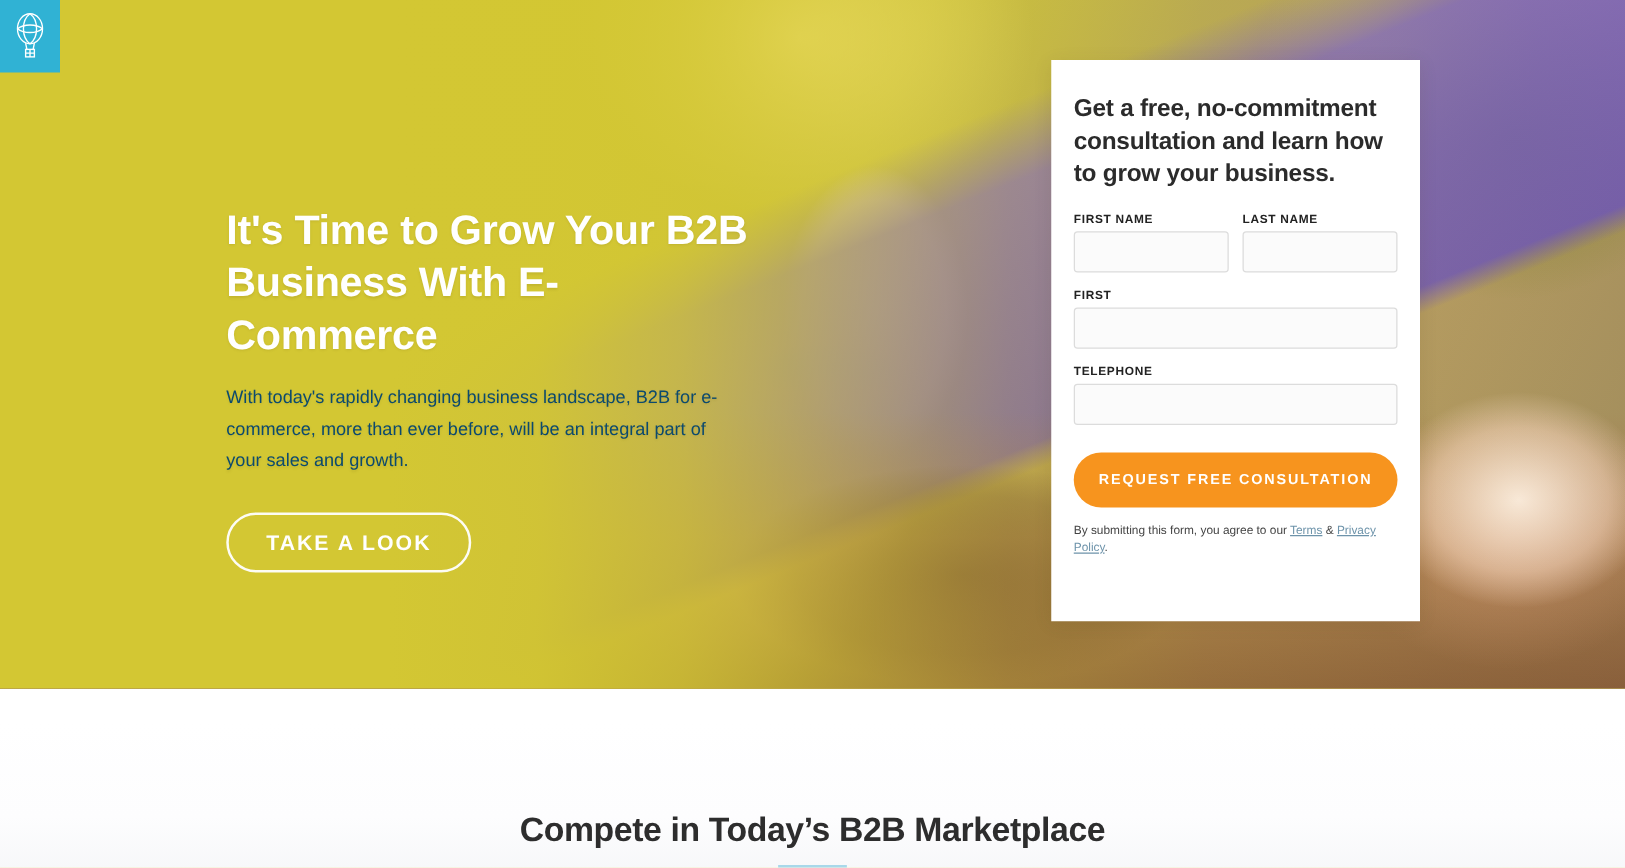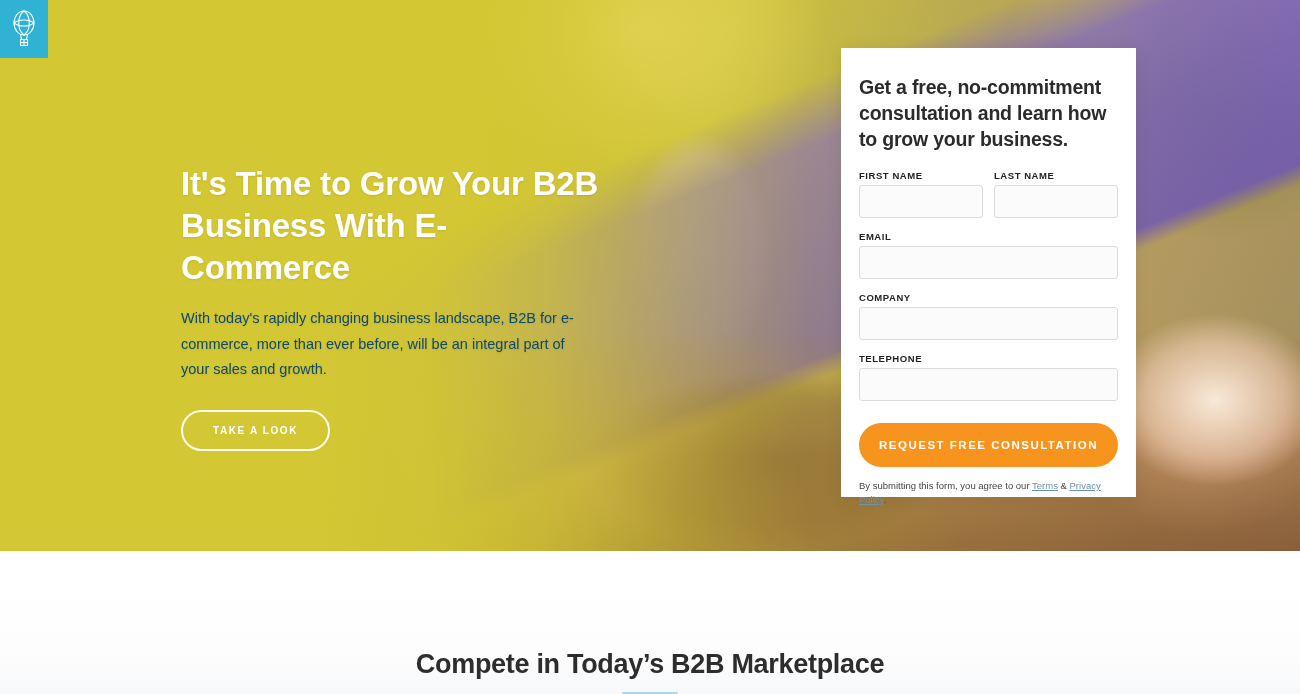--- a/index.html
+++ b/index.html
@@ -116,21 +116,21 @@
     max-width: 412px;
     text-shadow: 0 1px 2px rgba(120,105,20,.18);
   }
   .hero-cta {
     display: inline-block;
     margin-top: 27px;
     padding: 14px 30px 13px;
     border: 2px solid rgba(255,255,255,.95);
     border-radius: 30px;
     color: #ffffff;
-    font-size: 10px;
+    font-size: 17px;
     font-weight: bold;
     letter-spacing: 1.6px;
     background: transparent;
     cursor: pointer;
     font-family: "Liberation Sans", sans-serif;
     line-height: 1;
   }
 
   
   .form-card {
@@ -277,28 +277,24 @@
         <label class="field-label">FIRST NAME</label>
         <input class="field-input" type="text" placeholder="" style="">
       </div>
       <div class="field">
         <label class="field-label">LAST NAME</label>
         <input class="field-input" type="text" placeholder="" style="">
       </div>
     </div>
 
     <div class="field">
-      <label class="field-label">EMAIL</label>
+      <label class="field-label">FIRST</label>
       <input class="field-input" type="email" placeholder="" style="">
     </div>
 
-    <div class="field">
-      <label class="field-label">COMPANY</label>
-      <input class="field-input" type="text" placeholder="" style="">
-    </div>
 
     <div class="field">
       <label class="field-label">TELEPHONE</label>
       <input class="field-input" type="tel" placeholder="" style="">
     </div>
 
     <button class="submit-btn">REQUEST FREE CONSULTATION</button>
 
     <div class="fine-print"><span>By submitting this form, you agree to our </span><a href="#">Terms</a><span> &amp; </span><a href="#">Privacy Policy</a><span>.</span></div>
   </div>

